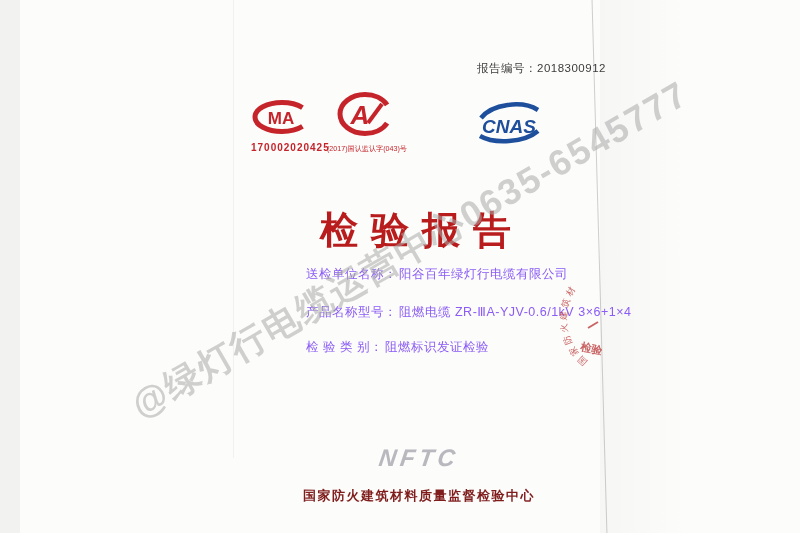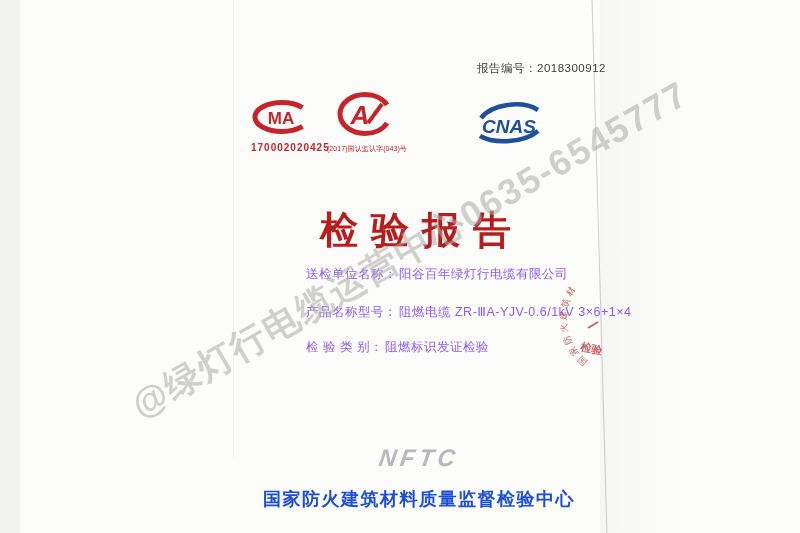--- a/index.html
+++ b/index.html
@@ -46,21 +46,21 @@
   .field-2 { top:304px; }
   .field-3 { top:339px; }
   .field-label { margin-right:2px; }
   .nftc {
     position:absolute; left:399px; top:444px; transform:translateX(-50%) skewX(-8deg);
     font-size:24px; font-weight:800; font-style:italic; letter-spacing:4px;
     color:#b8b8be; white-space:nowrap;
   }
   .footer-org {
     position:absolute; left:399px; top:487px; transform:translateX(-50%);
-    font-size:18px; font-weight:600; letter-spacing:1.5px; color:#1d4ed8;
+    font-size:13px; font-weight:600; letter-spacing:1.5px; color:#7f1d1d;
     white-space:nowrap;
   }
   .watermark {
     position:absolute; left:390px; top:250px;
     transform:translate(-50%,-50%) rotate(-30deg);
     font-size:36px; font-weight:600; letter-spacing:2px;
     color:rgba(170,170,170,0.55); white-space:nowrap; z-index:6;
     pointer-events:none;
   }
   .stamp { position:absolute; left:540px; top:276px; z-index:3; opacity:0.85; }

